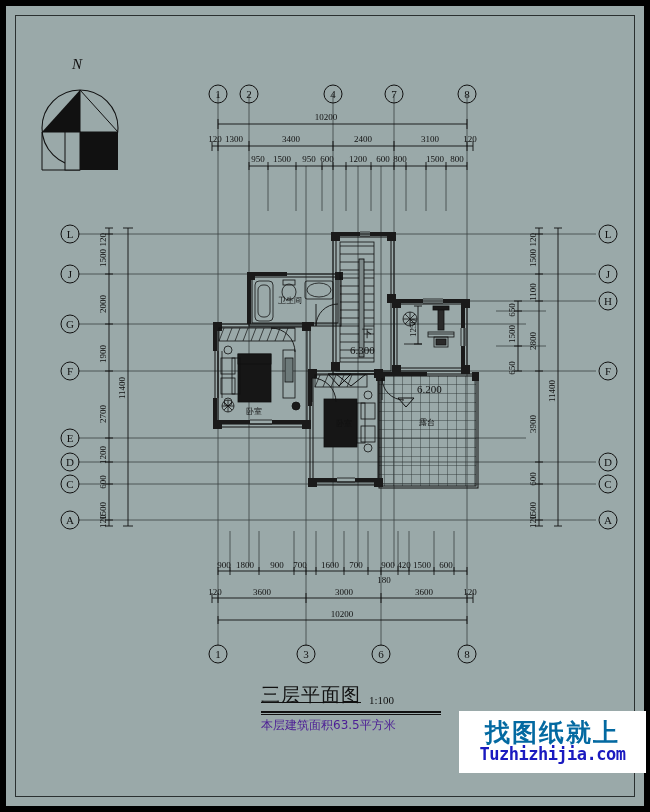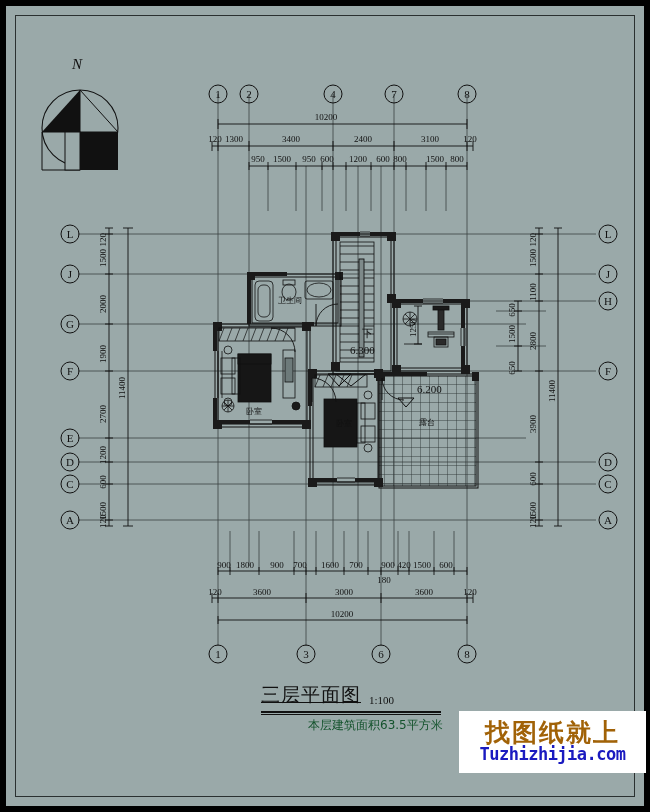--- a/index.html
+++ b/index.html
@@ -38,30 +38,30 @@
   .title-row{display:flex;align-items:flex-end;gap:8px;}
   .title-main{
     font-family:"DejaVu Sans","Liberation Sans",sans-serif;
     font-size:19px;color:#111;letter-spacing:1px;text-decoration:underline;
   }
   .title-scale{font-family:"Liberation Serif","DejaVu Serif",serif;font-size:11px;color:#111;padding-bottom:2px;}
   .rule-thick{height:2px;background:#111;margin:3px 0 1px 0;width:180px;}
   .rule-thin{height:1px;background:#111;margin-bottom:2px;width:180px;}
   .title-sub{
     font-family:"DejaVu Sans","Liberation Sans",sans-serif;
-    font-size:12px;color:#14532d;white-space:nowrap;margin-left:47px;
+    font-size:12px;color:#4c1d95;white-space:nowrap;
   }
   #watermark{
     position:absolute;left:453px;top:705px;width:187px;height:62px;
     background:#fff;display:flex;flex-direction:column;
     align-items:center;justify-content:center;
   }
   .wm-cn{
     font-family:"DejaVu Sans","Liberation Sans",sans-serif;
-    font-size:25px;font-weight:bold;color:#a16207;letter-spacing:2px;line-height:1;
+    font-size:25px;font-weight:bold;color:#0369a1;letter-spacing:2px;line-height:1;
   }
   .wm-url{
     font-family:"DejaVu Sans Mono","Liberation Mono",monospace;
     font-size:17px;font-weight:bold;color:#1a1ac0;line-height:1.1;letter-spacing:-0.5px;
   }
   #compass{position:absolute;left:22px;top:50px;width:110px;height:120px;}
   .n-label{
     position:absolute;left:44px;top:0px;
     font-family:"Liberation Serif","DejaVu Serif",serif;
     font-size:15px;font-style:italic;color:#111;

